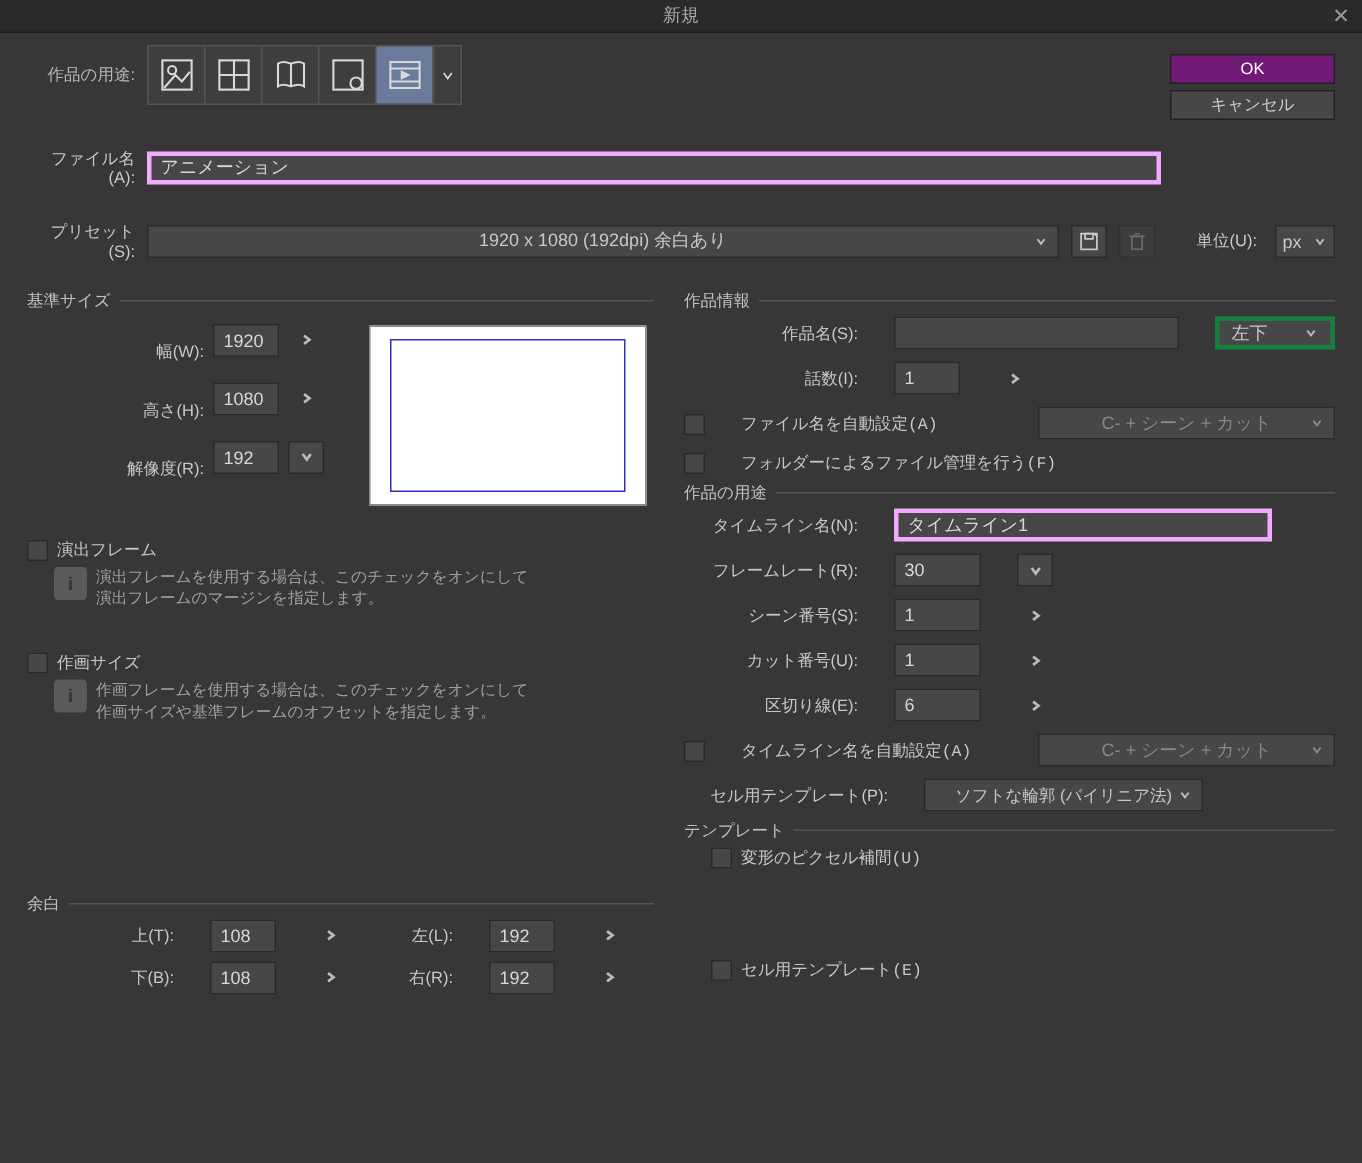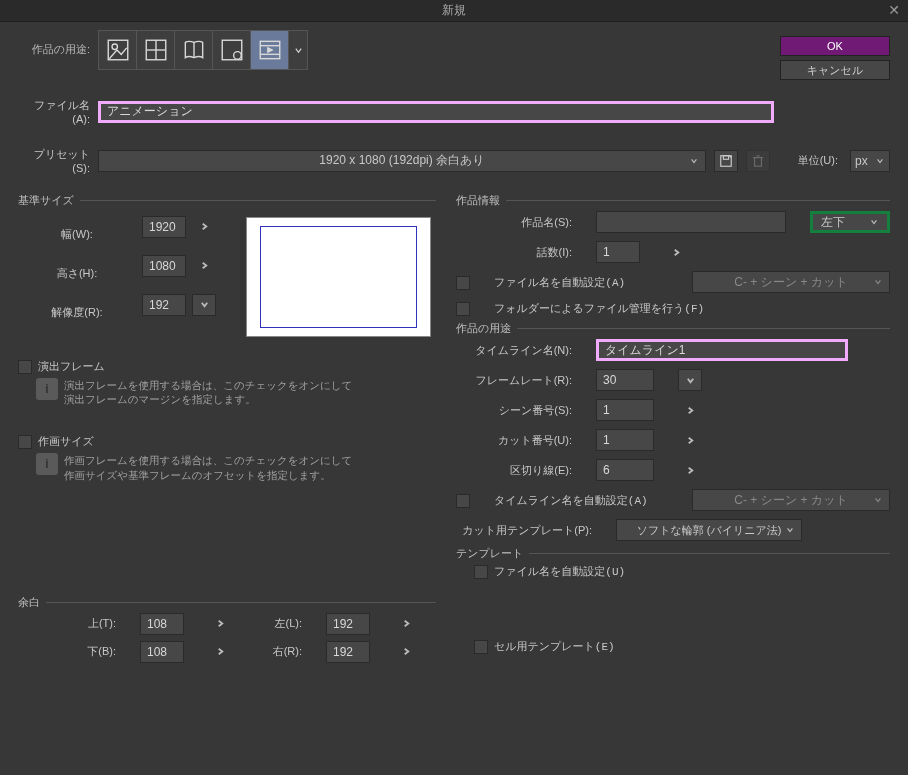--- a/index.html
+++ b/index.html
@@ -36,21 +36,21 @@
 .unit-lbl { margin-left: auto; margin-right: 4px; font-size: 11px; }
 .unit-sel { width: 40px; height: 22px; background: #474747; border: 1px solid #2a2a2a; display: flex; align-items: center; justify-content: space-between; padding: 0 4px; cursor: pointer; }
 
 .columns { display: flex; gap: 20px; }
 .col { flex: 1; }
 
 .fieldset { border-top: 1px solid #555; padding-top: 10px; margin-bottom: 10px; position: relative; }
 .fieldset-title { position: absolute; top: -8px; left: 0; background: #373737; padding-right: 6px; font-size: 11px; color: #c0c0c0; }
 
 .fr { display: flex; align-items: center; gap: 6px; margin-bottom: 8px; }
-.fr .flbl { width: 118px; text-align: center; font-size: 11px; margin-top: 16px; }
+.fr .flbl { width: 118px; text-align: right; font-size: 11px; margin-top: 16px; }
 .num-input { width: 44px; height: 22px; background: #474747; border: 1px solid #2a2a2a; color: #d8d8d8; text-align: left; padding: 0 6px; font-size: 12px; }
 .chev-btn { width: 24px; height: 22px; display: flex; align-items: center; justify-content: center; cursor: pointer; color: #bbb; }
 .chev-btn svg, .chev svg { width: 9px; height: 9px; stroke: #bbb; stroke-width: 2; fill: none; }
 .dd-btn { width: 24px; height: 22px; background: #474747; border: 1px solid #2a2a2a; display: flex; align-items: center; justify-content: center; cursor: pointer; }
 .dd-btn svg { width: 9px; height: 9px; stroke: #bbb; stroke-width: 2; fill: none; }
 
 .preview { width: 185px; height: 120px; background: #fff; border: 1px solid #888; margin-left: 18px; margin-top: 6px; position: relative; }
 .preview-inner { position: absolute; top: 8px; left: 13px; right: 13px; bottom: 8px; border: 1px solid #3030c0; }
 
 .cb-row { display: flex; align-items: flex-start; gap: 6px; margin-bottom: 4px; }
@@ -361,35 +361,35 @@
           <div class="cb"></div>
           <span class="cb-lbl">タイムライン名を自動設定(A)</span>
           <div class="wide-sel" style="width:198px">
             <span>C- + シーン + カット</span>
             <span class="chev"><svg viewBox="0 0 10 10" class="chev-d">
                   <polyline points="2,3 5,7 8,3" stroke="#888" stroke-width="1.5" fill="none"></polyline>
                 </svg></span>
           </div>
         </div>
         <div class="wi-row">
-          <div class="wlbl" style="width:136px">カット用テンプレート(P):</div>
+          <div class="wlbl" style="width:136px">セル用テンプレート(P):</div>
           <div class="interp-sel">
             <span style="font-size:11px">ソフトな輪郭 (バイリニア法)</span>
             <span class="chev"><svg viewBox="0 0 10 10" class="chev-d">
                   <polyline points="2,3 5,7 8,3" stroke="#bbb" stroke-width="1.5" fill="none"></polyline>
                 </svg></span>
           </div>
         </div>
       </div>
 
       <div class="fieldset" style="margin-top:12px">
         <span class="fieldset-title">テンプレート</span>
         <div class="tmpl-row">
           <div class="cb"></div>
-          <span class="cb-lbl">ファイル名を自動設定(U)</span>
+          <span class="cb-lbl">変形のピクセル補間(U)</span>
         </div>
         <div class="tmpl-row" style="margin-top:60px">
           <div class="cb"></div>
           <span class="cb-lbl">セル用テンプレート(E)</span>
         </div>
       </div>
     </div>
   </div>
 </div>
 

